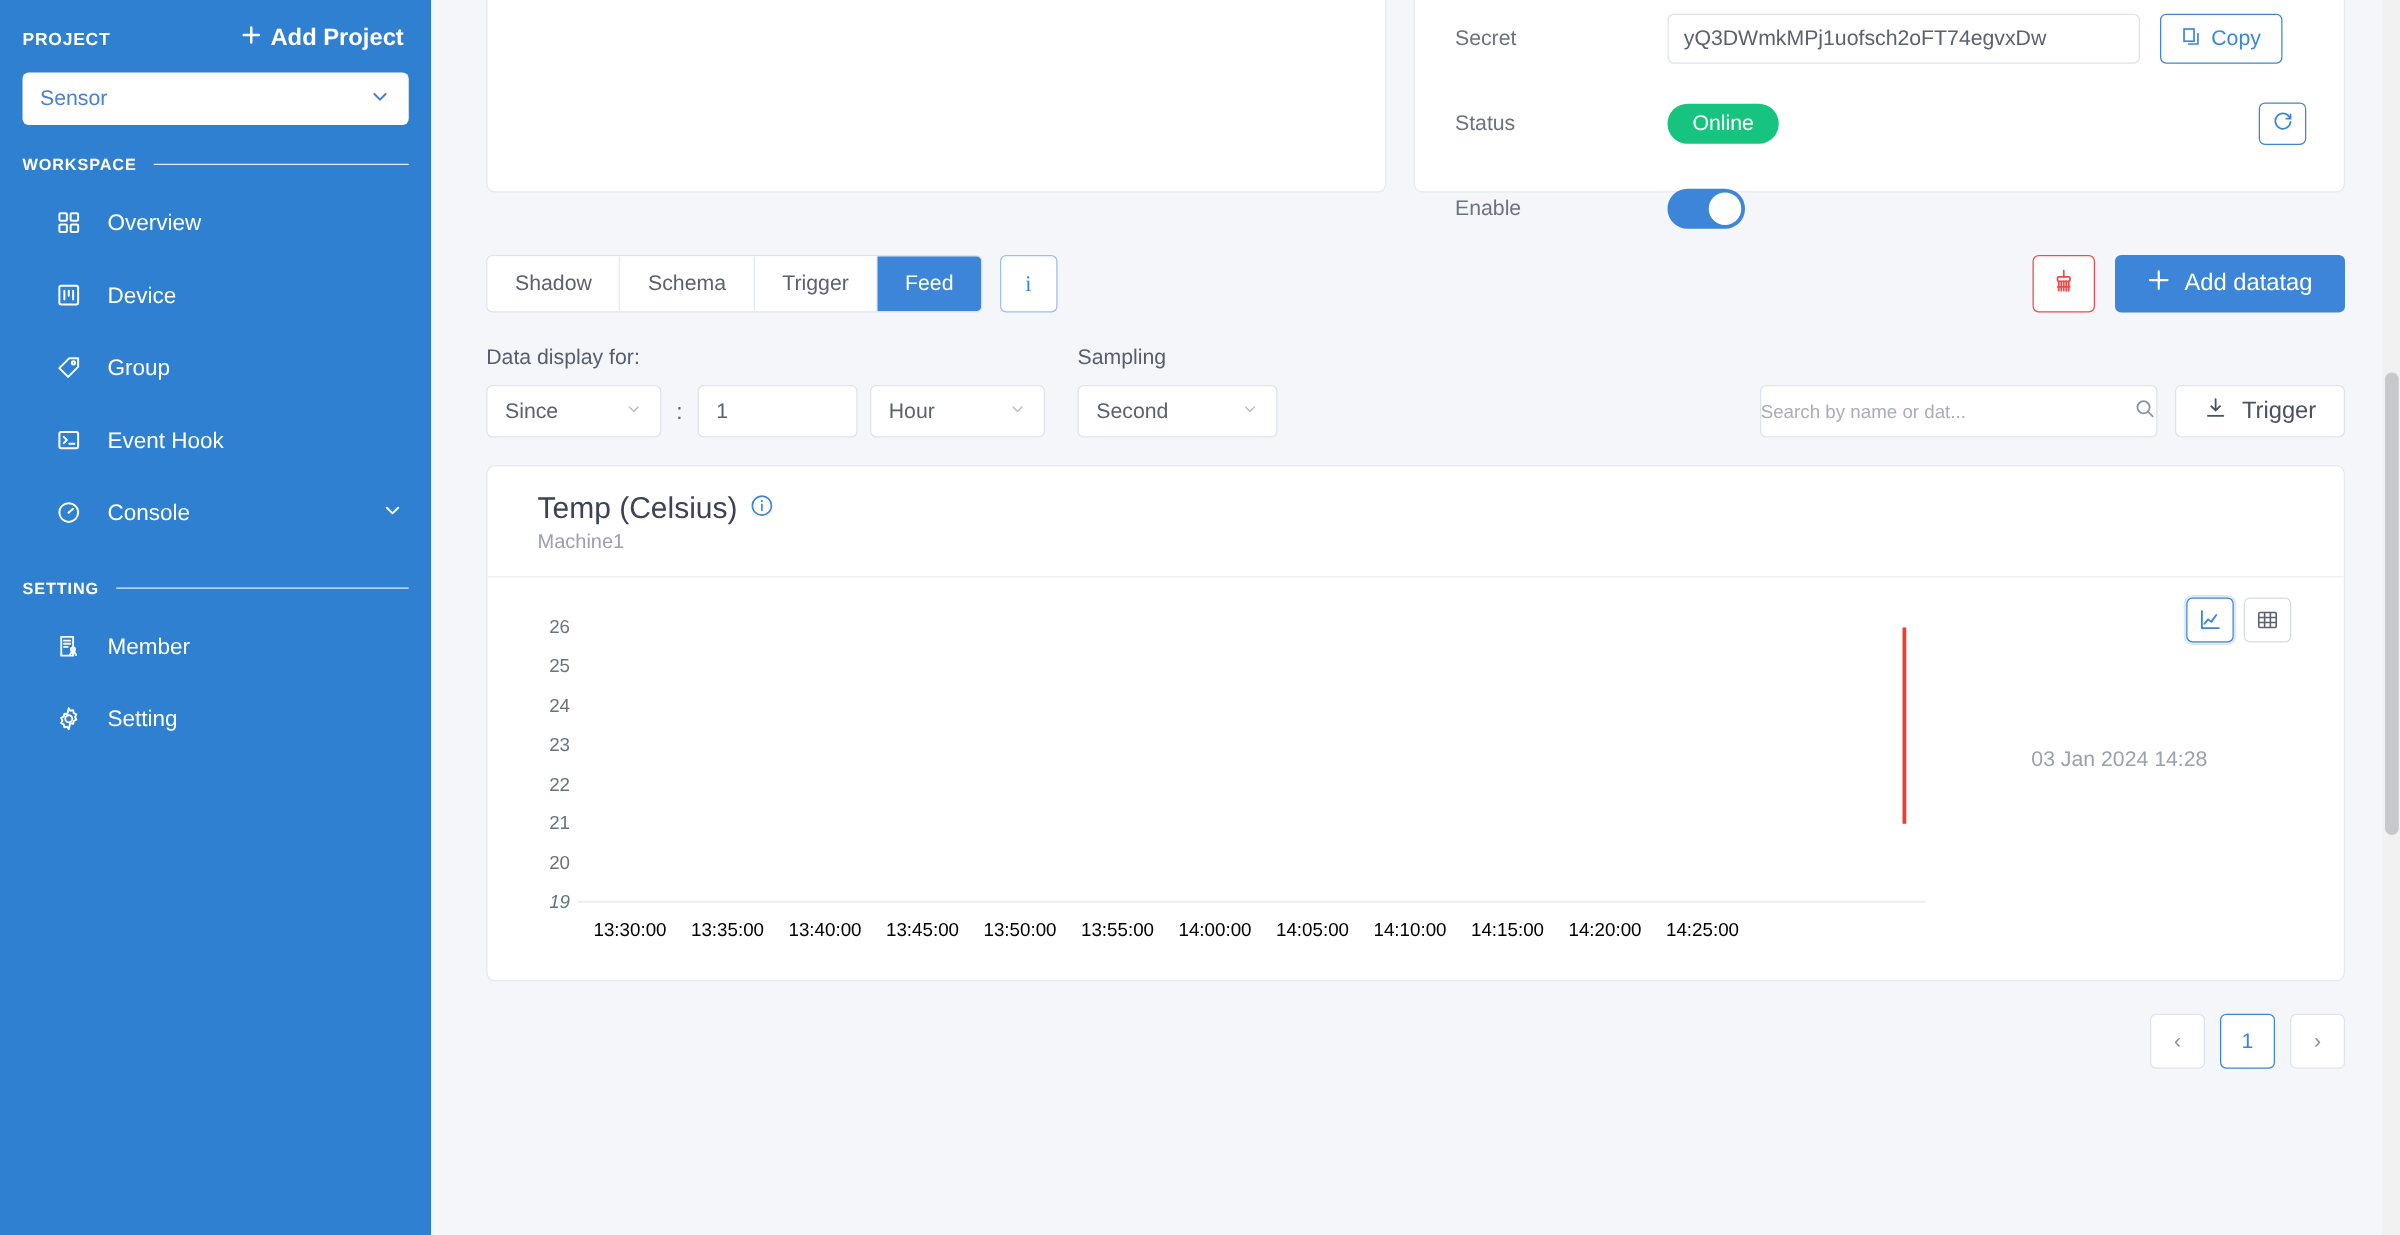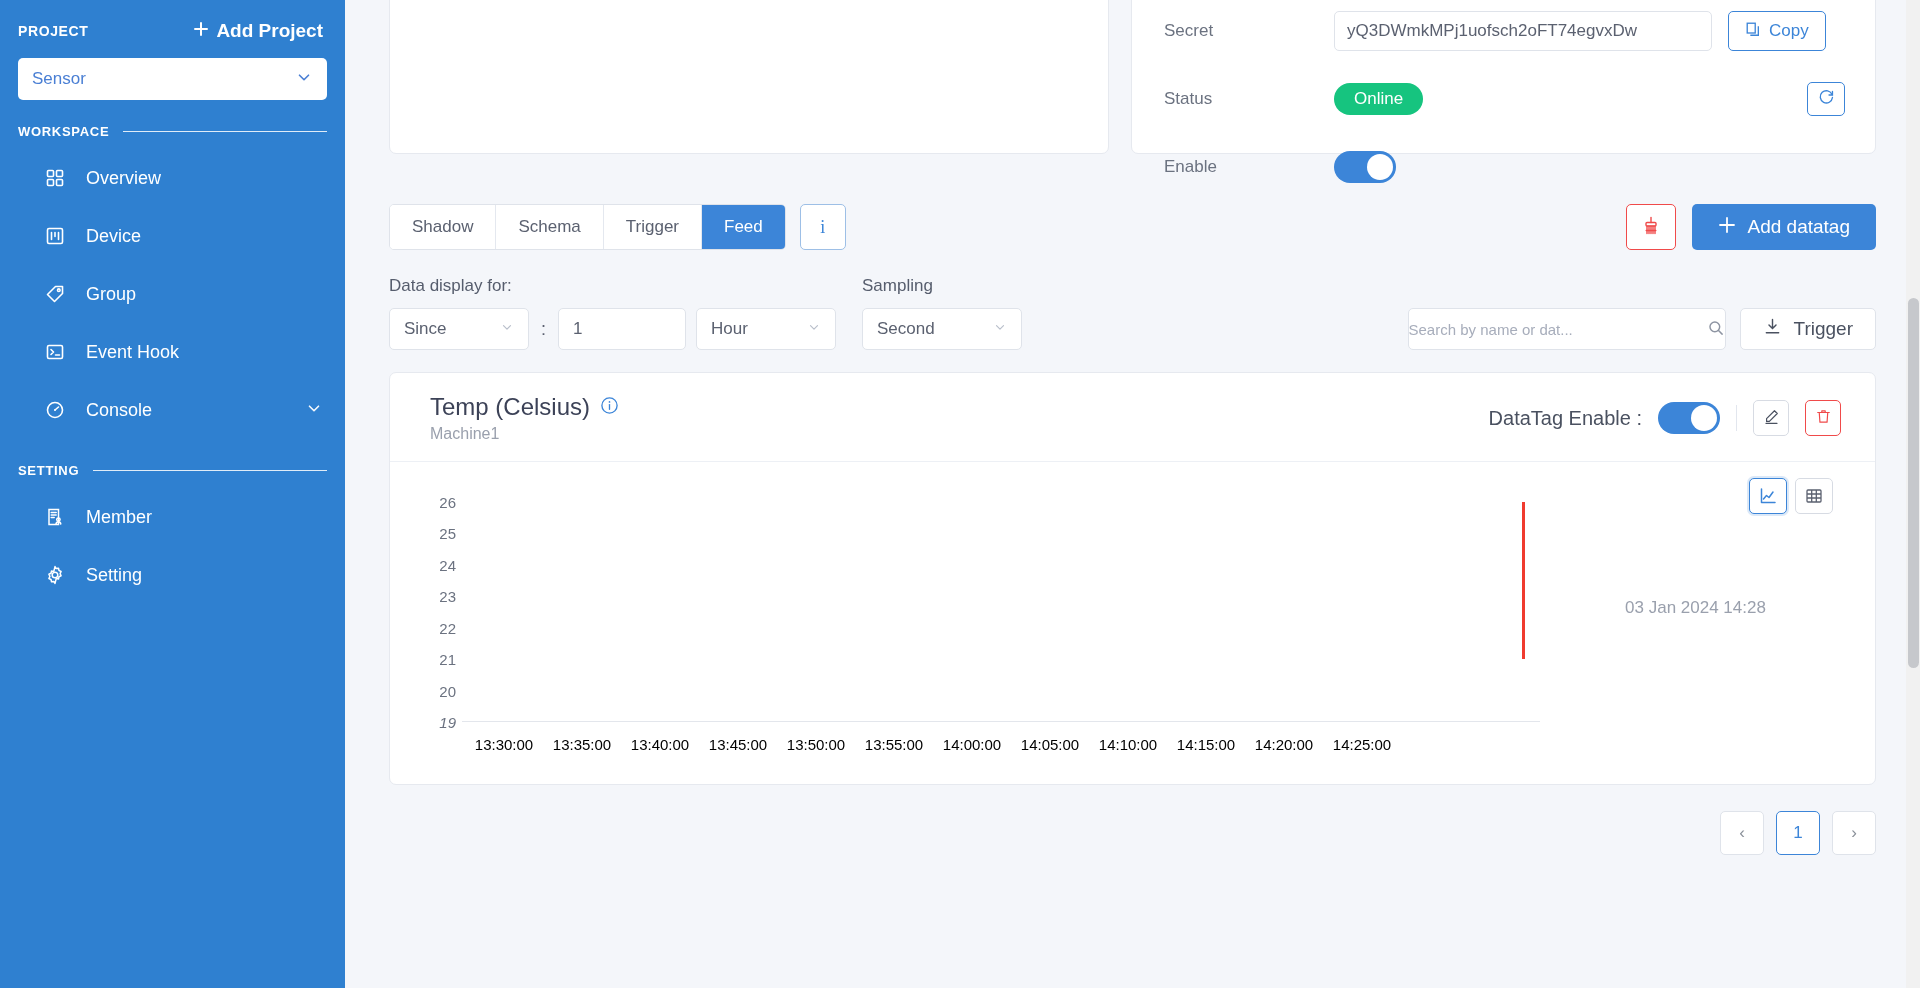--- a/index.html
+++ b/index.html
@@ -687,40 +687,20 @@
               <svg width="19" height="19" viewBox="0 0 20 20" fill="none" stroke="#3c85d8" stroke-width="1.4">
                 <circle cx="10" cy="10" r="8"></circle>
                 <path d="M10 9v5" stroke-linecap="round"></path>
                   <circle cx="10" cy="6.2" r="0.9" fill="#3c85d8" stroke="none"></circle>
               </svg>
             </span>
           </div>
           <div class="dt-sub">Machine1</div>
         </div>
 
-        <div class="dt-head-right">
-          <span class="dt-enable-label">DataTag Enable :</span>
-          <span class="toggle"></span>
-          <span class="vsep"></span>
-          <span class="sq-btn">
-            <span>
-              <svg width="17" height="17" viewBox="0 0 20 20" fill="none" stroke="#4a5160" stroke-width="1.4" stroke-linecap="round" stroke-linejoin="round">
-                <path d="M13.5 3.2l3.3 3.3L7.5 15.8H4.2v-3.3z"></path>
-                  <path d="M3.5 18h13"></path>
-              </svg>
-            </span>
-          </span>
-          <span class="sq-btn danger">
-            <span>
-              <svg width="17" height="17" viewBox="0 0 20 20" fill="none" stroke="#f04a4a" stroke-width="1.4" stroke-linecap="round" stroke-linejoin="round">
-                <path d="M3.2 5.3h13.6M8 5.3V3.4h4v1.9M5 5.3l.8 11.3h8.4L15 5.3"></path>
-              </svg>
-            </span>
-          </span>
-        </div>
       </div>
 
       <div class="dt-body">
 
         <div class="chart-toggle">
           <span class="ct-btn active">
             <svg width="20" height="20" viewBox="0 0 20 20" fill="none" stroke="#3c85d8" stroke-width="1.5" stroke-linecap="round" stroke-linejoin="round">
               <path d="M3.5 3v13.5H17"></path>
                 <path d="M5.5 13l3-3.5 2.5 2 4-5.5"></path>
             </svg>

